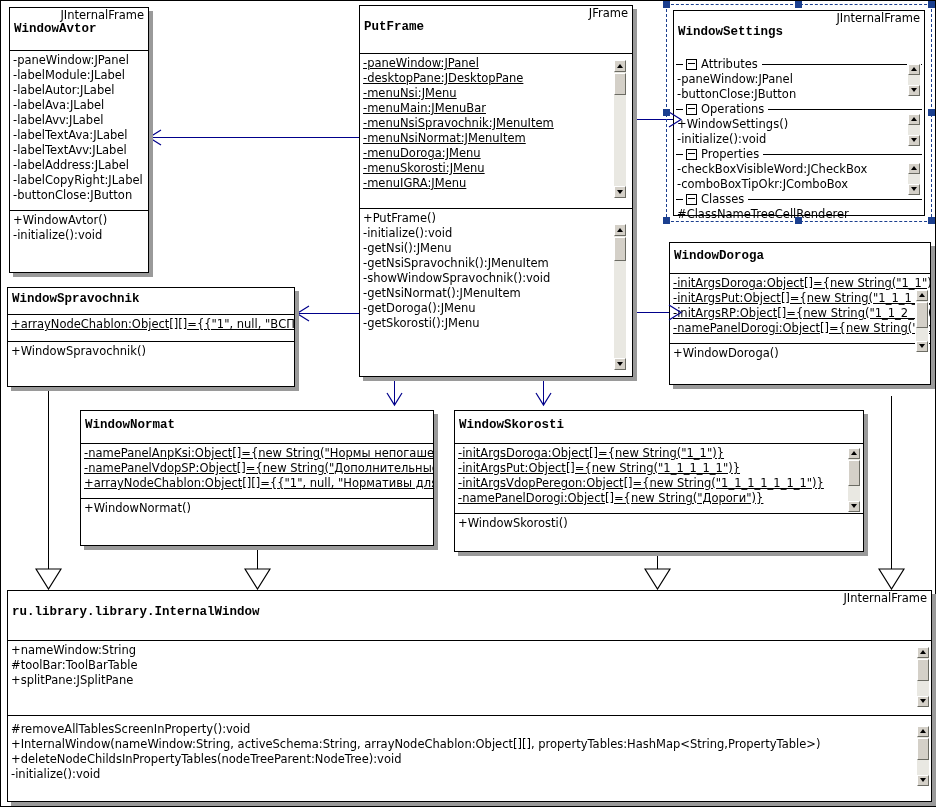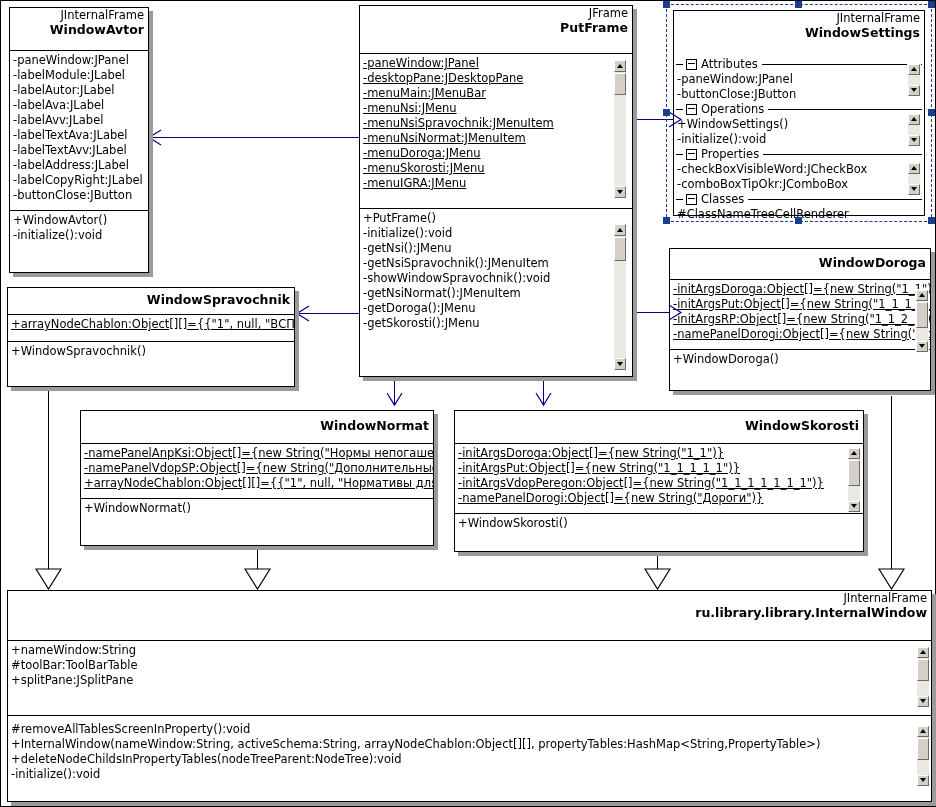--- a/index.html
+++ b/index.html
@@ -56,26 +56,27 @@
     padding: 1px 4px 3px 4px;
   }
   .stereotype {
     text-align: right;
     font-size: 11.5px;
     line-height: 13px;
     color: #000;
     white-space: nowrap;
   }
   .cls-name {
-    text-align: right;
+    text-align: left;
     font-weight: bold;
     font-size: 12.5px;
     line-height: 15px;
     color: #000;
     white-space: nowrap;
+    font-family: Liberation Mono, monospace;
   }
 
   .uml-sec {
     position: relative;
     border-bottom: 1px solid #000;
     box-sizing: border-box;
     overflow: hidden;
     padding: 2px 0 2px 0;
   }
   .uml-sec:last-child { border-bottom: none; }
@@ -283,22 +284,22 @@
   </div>
 
   <div class="uml" style="left:358px; top:4px; width:274px; height:372px;">
     <div class="uml-head" style="height:48px;">
       <div class="stereotype">JFrame</div>
       <div class="cls-name">PutFrame</div>
     </div>
     <div class="uml-sec" style="height:155px;">
       <div class="feat st">-paneWindow:JPanel</div>
       <div class="feat st">-desktopPane:JDesktopPane</div>
+      <div class="feat st">-menuNsi:JMenu</div>
       <div class="feat st">-menuMain:JMenuBar</div>
-      <div class="feat st">-menuNsi:JMenu</div>
       <div class="feat st">-menuNsiSpravochnik:JMenuItem</div>
       <div class="feat st">-menuNsiNormat:JMenuItem</div>
       <div class="feat st">-menuDoroga:JMenu</div>
       <div class="feat st">-menuSkorosti:JMenu</div>
       <div class="feat st">-menuIGRA:JMenu</div>
     </div>
     <div class="uml-sec noline" style="height:167px;">
       <div class="feat">+PutFrame()</div>
       <div class="feat">-initialize():void</div>
       <div class="feat">-getNsi():JMenu</div>
@@ -414,21 +415,21 @@
       <div class="cls-name">WindowSpravochnik</div>
     </div>
     <div class="uml-sec" style="height:27px;">
       <div class="feat st">+arrayNodeChablon:Object[][]={{"1", null, "ВСП", null}}</div>
     </div>
     <div class="uml-sec noline" style="height:44px;">
       <div class="feat">+WindowSpravochnik()</div>
     </div>
   </div>
 
-  <div class="uml" style="left:668px; top:247px; width:262px; height:143px;">
+  <div class="uml" style="left:668px; top:241px; width:262px; height:143px;">
     <div class="uml-head" style="height:31px; padding-top:6px;">
       <div class="cls-name">WindowDoroga</div>
     </div>
     <div class="uml-sec" style="height:70px;">
       <div class="feat st">-initArgsDoroga:Object[]={new String("1_1")}</div>
       <div class="feat st">-initArgsPut:Object[]={new String("1_1_1_1_1")}</div>
       <div class="feat st">-initArgsRP:Object[]={new String("1_1_2_1")}</div>
       <div class="feat st">-namePanelDorogi:Object[]={new String("Дороги")}</div>
     </div>
     <div class="uml-sec noline" style="height:40px;">

